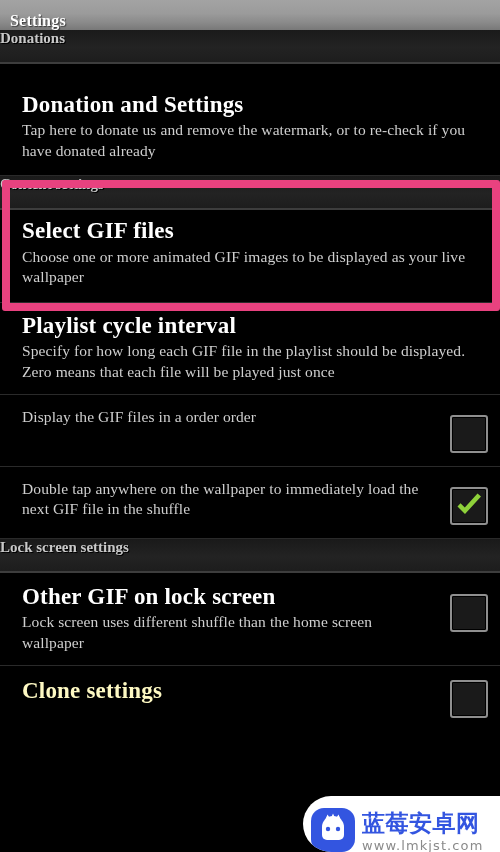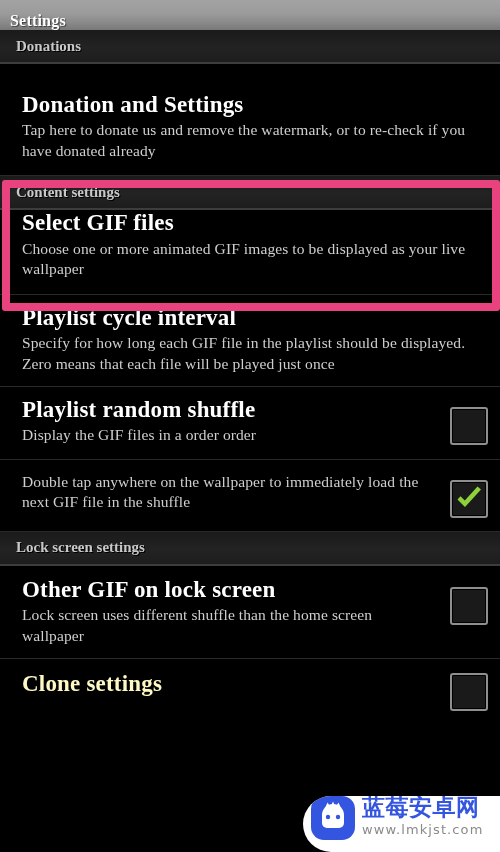--- a/index.html
+++ b/index.html
@@ -40,22 +40,22 @@
     background: #000000;
     position: relative;
   }
 
   .section-header {
     height: 34px;
     box-sizing: border-box;
     background: linear-gradient(to bottom, #1a1a1a 0%, #232323 55%, #1d1d1d 100%);
     border-bottom: 2px solid #3d3d3d;
     display: flex;
-    align-items: center;
-    padding-left: 16px;
+    align-items: flex-start;
+    padding-left: 0;
   }
   .section-header .sh-label {
     color: #c9c9c9;
     font-size: 15px;
     font-weight: bold;
     text-shadow: 1px 1px 0 #000;
   }
 
   .pref {
     box-sizing: border-box;
@@ -123,21 +123,21 @@
   
   #watermark {
     position: absolute;
     left: 303px;
     top: 796px;
     width: 197px;
     height: 56px;
     background: #ffffff;
     border-radius: 28px 0 0 28px;
     display: flex;
-    align-items: flex-start;
+    align-items: flex-end;
     z-index: 60;
     overflow: hidden;
   }
   #wm-logo {
     flex: 0 0 auto;
     width: 44px;
     height: 44px;
     margin-left: 8px;
     border-radius: 13px;
     background: #3355e0;
@@ -186,37 +186,36 @@
     <div class="pref-text">
       <span class="pref-title">Donation and Settings</span>
       <span class="pref-summary">Tap here to donate us and remove the watermark, or to re-check if you have donated already</span>
     </div>
   </div>
 
   <div class="section-header">
     <span class="sh-label">Content settings</span>
   </div>
 
-  <div class="pref" style="padding-top:0;padding-bottom:14px;">
+  <div class="pref" style="padding-top:8px;padding-bottom:14px;">
     <div class="pref-text">
       <span class="pref-title">Select GIF files</span>
       <span class="pref-summary">Choose one or more animated GIF images to be displayed as your live wallpaper</span>
     </div>
   </div>
 
   <div class="pref" style="padding-top:10px;padding-bottom:12px;">
     <div class="pref-text">
       <span class="pref-title">Playlist cycle interval</span>
       <span class="pref-summary">Specify for how long each GIF file in the playlist should be displayed. Zero means that each file will be played just once</span>
     </div>
   </div>
 
   <div class="pref" style="padding-top:10px;padding-bottom:13px;">
     <div class="pref-text">
-      <span class="pref-title">Playlist random shuffle</span>
       <span class="pref-summary">Display the GIF files in a order order</span>
     </div>
     <div class="cbox-wrap">
       <div class="cbox"></div>
     </div>
   </div>
 
   <div class="pref" style="padding-top:10px;padding-bottom:13px;">
     <div class="pref-text">
       <span class="pref-summary">Double tap anywhere on the wallpaper to immediately load the next GIF file in the shuffle</span>

